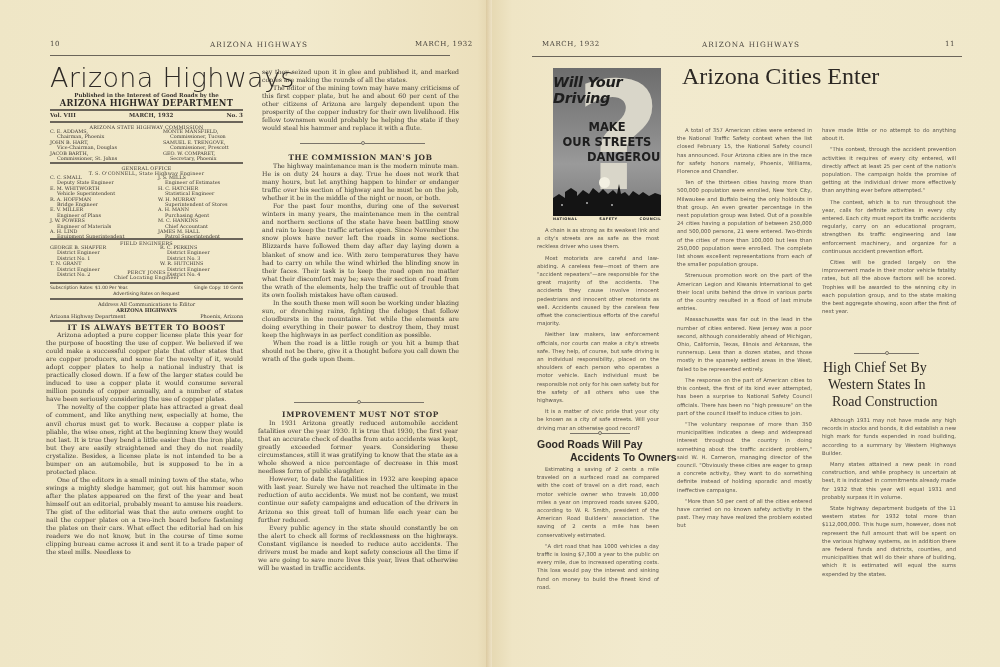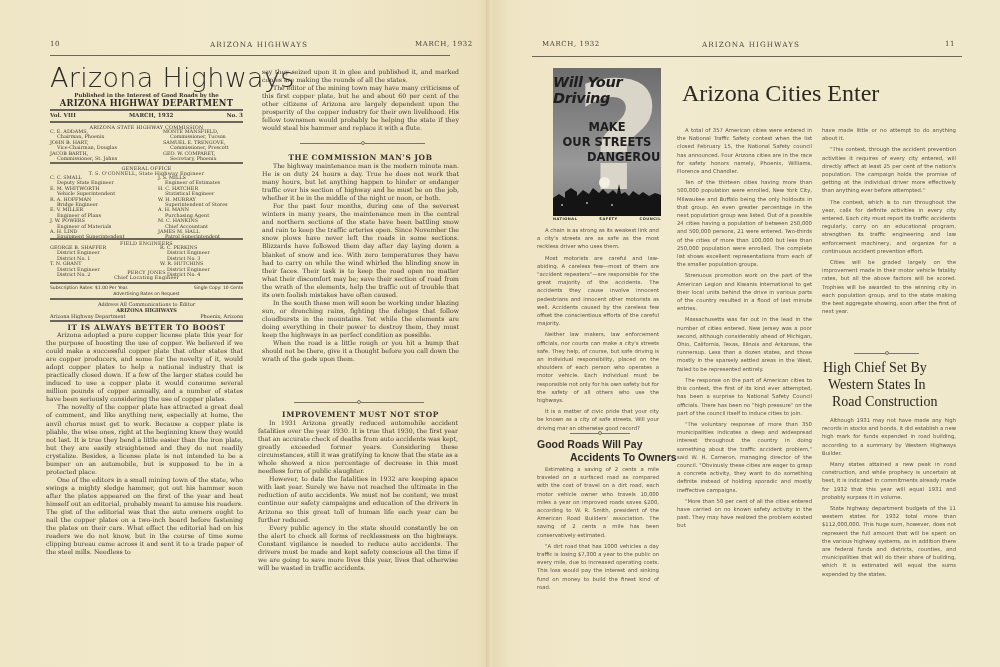--- a/index.html
+++ b/index.html
@@ -241,21 +241,21 @@
         <span class="dot"></span>
       </div>
 
     <div class="sub-head" style="left:45px; top:438px; font-size:10.5px;">Good Roads Will Pay</div>
     <div class="sub-head" style="left:78px; top:451px; font-size:10.5px;">Accidents To Owners</div>
     <div class="body right" style="left:45px; top:465px; width:122px;">
       <p>Estimating a saving of 2 cents a mile traveled on a surfaced road as compared with the cost of travel on a dirt road, each motor vehicle owner who travels 10,000 miles a year on improved roads saves $200, according to W. R. Smith, president of the American Road Builders' association. The saving of 2 cents a mile has been conservatively estimated.</p>
       <p>"A dirt road that has 1000 vehicles a day traffic is losing $7,300 a year to the public on every mile, due to increased operating costs. This loss would pay the interest and sinking fund on money to build the finest kind of road.</p>
     </div>
 
-    <div class="headline-right" style="left:190px; top:80px; font-size:24px;font-family:Liberation Serif, serif;">Arizona Cities Enter</div>
+    <div class="headline-right" style="left:190px; top:63px; font-size:24px;font-family:Liberation Serif, serif;">Arizona Cities Enter</div>
 
     <div class="body right" style="left:185px; top:126px; width:135px;">
       <p>A total of 357 American cities were entered in the National Traffic Safety contest when the list closed February 15, the National Safety council has announced. Four Arizona cities are in the race for safety honors namely, Phoenix, Williams, Florence and Chandler.</p>
       <p>Ten of the thirteen cities having more than 500,000 population were enrolled, New York City, Milwaukee and Buffalo being the only holdouts in that group. An even greater percentage in the next population group was listed. Out of a possible 24 cities having a population of between 250,000 and 500,000 persons, 21 were entered. Two-thirds of the cities of more than 100,000 but less than 250,000 population were enrolled. The complete list shows excellent representations from each of the smaller population groups.</p>
       <p>Strenuous promotion work on the part of the American Legion and Kiwanis International to get their local units behind the drive in various parts of the country resulted in a flood of last minute entries.</p>
       <p>Massachusetts was far out in the lead in the number of cities entered. New Jersey was a poor second, although considerably ahead of Michigan, Ohio, California, Texas, Illinois and Arkansas, the runnersup. Less than a dozen states, and those mostly in the sparsely settled areas in the West, failed to be represented entirely.</p>
       <p>The response on the part of American cities to this contest, the first of its kind ever attempted, has been a surprise to National Safety Council officials. There has been no "high pressure" on the part of the council itself to induce cities to join.</p>
       <p>"The voluntary response of more than 350 municipalities indicates a deep and widespread interest throughout the country in doing something about the traffic accident problem," said W. H. Cameron, managing director of the council. "Obviously these cities are eager to grasp a concrete activity, they want to do something definite instead of holding sporadic and mostly ineffective campaigns.</p>
       <p>"More than 50 per cent of all the cities entered have carried on no known safety activity in the past. They may have realized the problem existed but</p>
     </div>

